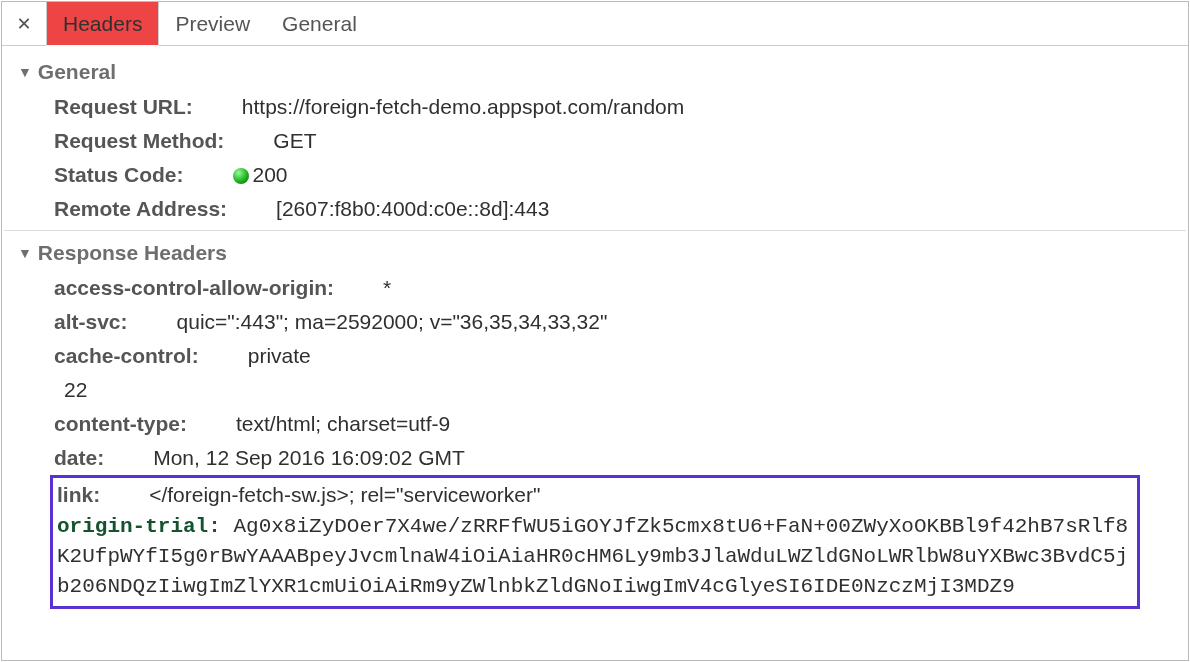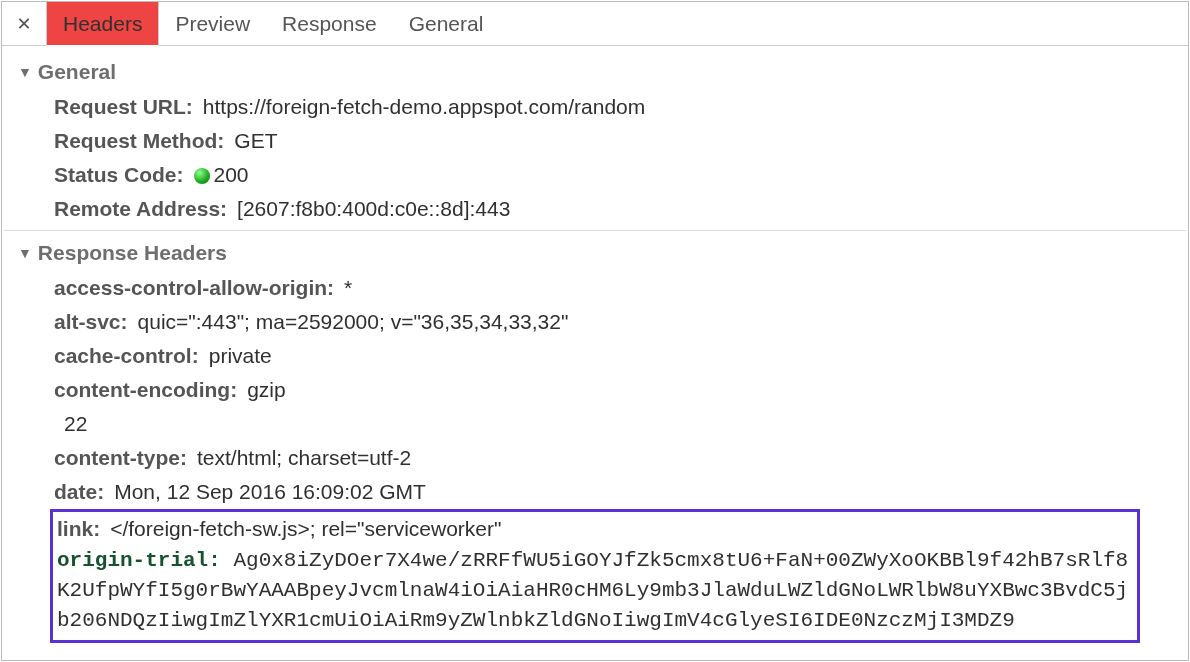--- a/index.html
+++ b/index.html
@@ -68,20 +68,21 @@
     margin-right: 6px;
     font-size: 14px;
     color: #6e6e6e;
   }
   .row {
     display: flex;
     flex-wrap: nowrap;
     align-items: flex-end;
     padding: 2px 0 2px 50px;
     line-height: 30px;
+    gap: 39px;
   }
   .row .label {
     font-weight: 700;
     color: #555;
     white-space: nowrap;
   }
   .row .value, .mono {
     font-family: Liberation Sans, sans-serif;
     color: #303030;
     margin-left: 10px;
@@ -123,21 +124,20 @@
 </style>
 </head>
 <body>
 
 <div class="panel">
 
   <div class="tabbar">
     <div class="tab-close">✕</div>
     <div class="tab active">Headers</div>
     <div class="tab">Preview</div>
-    <div class="tab">Response</div>
     <div class="tab">General</div>
   </div>
 
   <div class="content">
 
     <div class="section-header">
       <span class="tri">▼</span>
       <span>General</span>
     </div>
 
@@ -173,29 +173,25 @@
     </div>
     <div class="row">
       <span class="label">alt-svc:</span>
       <span class="value">quic=":443"; ma=2592000; v="36,35,34,33,32"</span>
     </div>
     <div class="row">
       <span class="label">cache-control:</span>
       <span class="value">private</span>
     </div>
     <div class="row">
-      <span class="label">content-encoding:</span>
-      <span class="value">gzip</span>
-    </div>
-    <div class="row">
       <span class="value">22</span>
     </div>
     <div class="row">
       <span class="label">content-type:</span>
-      <span class="value">text/html; charset=utf-2</span>
+      <span class="value">text/html; charset=utf-9</span>
     </div>
     <div class="row">
       <span class="label">date:</span>
       <span class="value">Mon, 12 Sep 2016 16:09:02 GMT</span>
     </div>
 
     <div class="highlight-box">
       <div class="row">
         <span class="label">link:</span>
         <span class="value">&lt;/foreign-fetch-sw.js&gt;; rel="serviceworker"</span>

